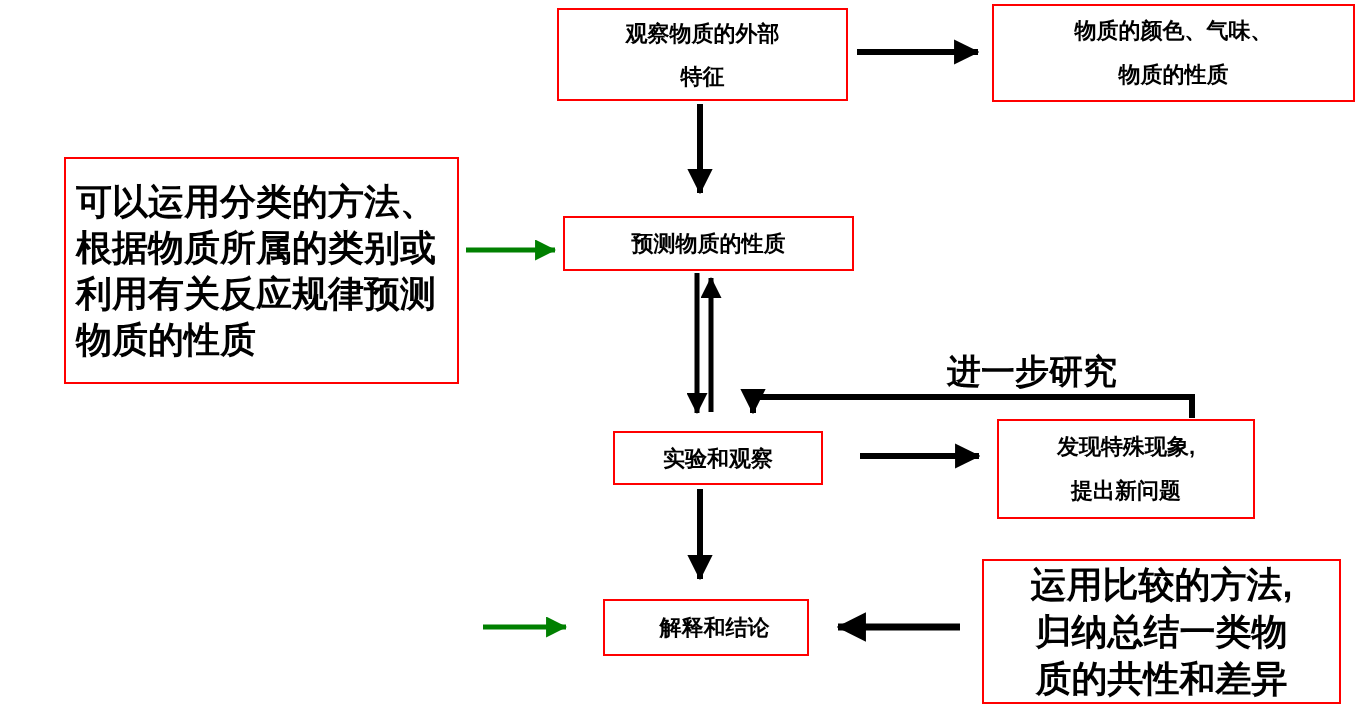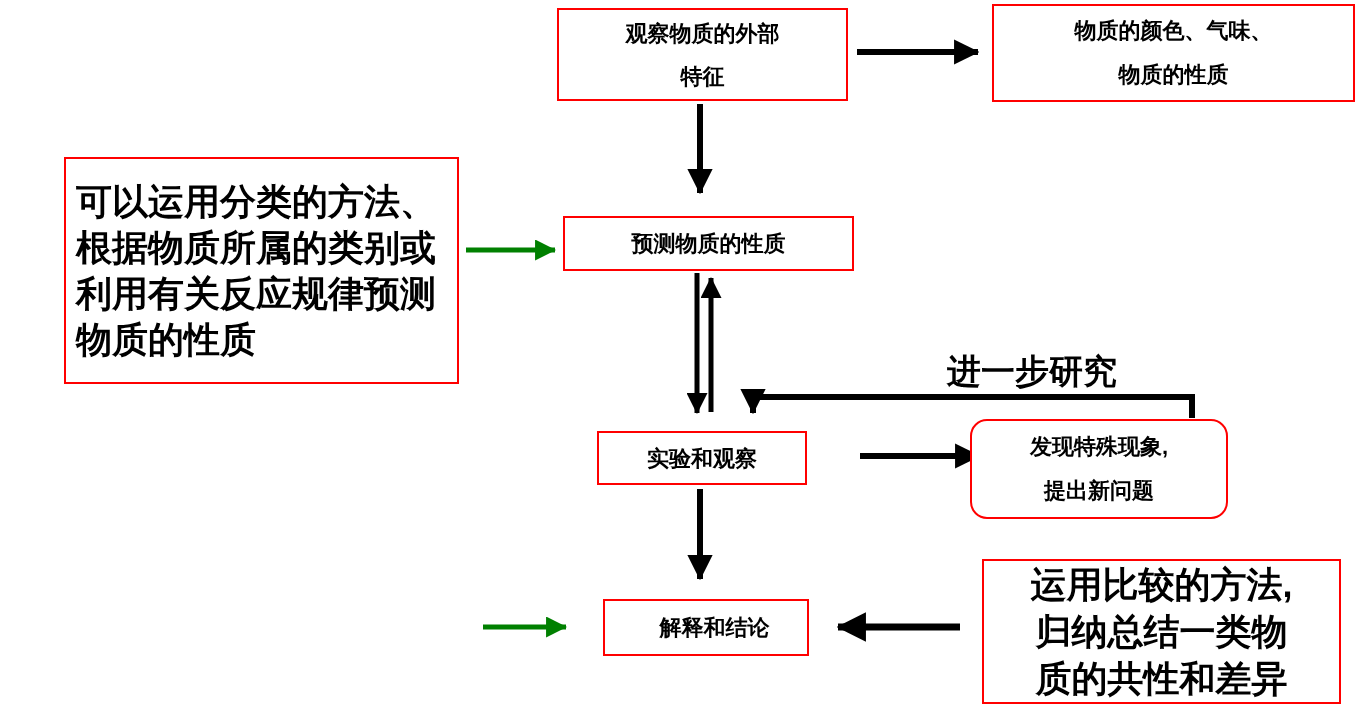--- a/index.html
+++ b/index.html
@@ -43,22 +43,22 @@
     font-size:34px;
     white-space:nowrap;
   }
   
   .b-observe    {left:557px;top:8px;  width:291px;height:93px;}
   .b-appearance {left:992px;top:4px;  width:363px;height:98px;line-height:44px;}
   .b-classify   {left:64px; top:157px;width:395px;height:227px;padding-left:10px;}
   .b-predict    {left:563px;top:216px;width:291px;height:55px;}
   .b-verify     {left:516px;top:304px;width:175px;height:58px;}
   .b-newpred    {left:721px;top:288px;width:160px;height:102px;line-height:44px;}
-  .b-experiment {left:597px;top:431px;width:210px;height:54px;}
-  .b-special    {left:970px;top:419px;width:258px;height:100px;line-height:44px;border-radius:17px;}
+  .b-experiment {left:613px;top:431px;width:210px;height:54px;}
+  .b-special    {left:997px;top:419px;width:258px;height:100px;line-height:44px;}
   .b-analysis   {left:56px; top:575px;width:408px;height:102px;padding-left:14px;line-height:48px;}
   .b-conclusion {left:603px;top:599px;width:206px;height:57px;padding-left:17px;}
   .b-compare    {left:982px;top:559px;width:359px;height:145px;line-height:47px;justify-content:center;}
   .l-further    {left:906px;top:349px;margin-left:41px;}
 </style>
 </head>
 <body>
 
 <div id="canvas">
 

